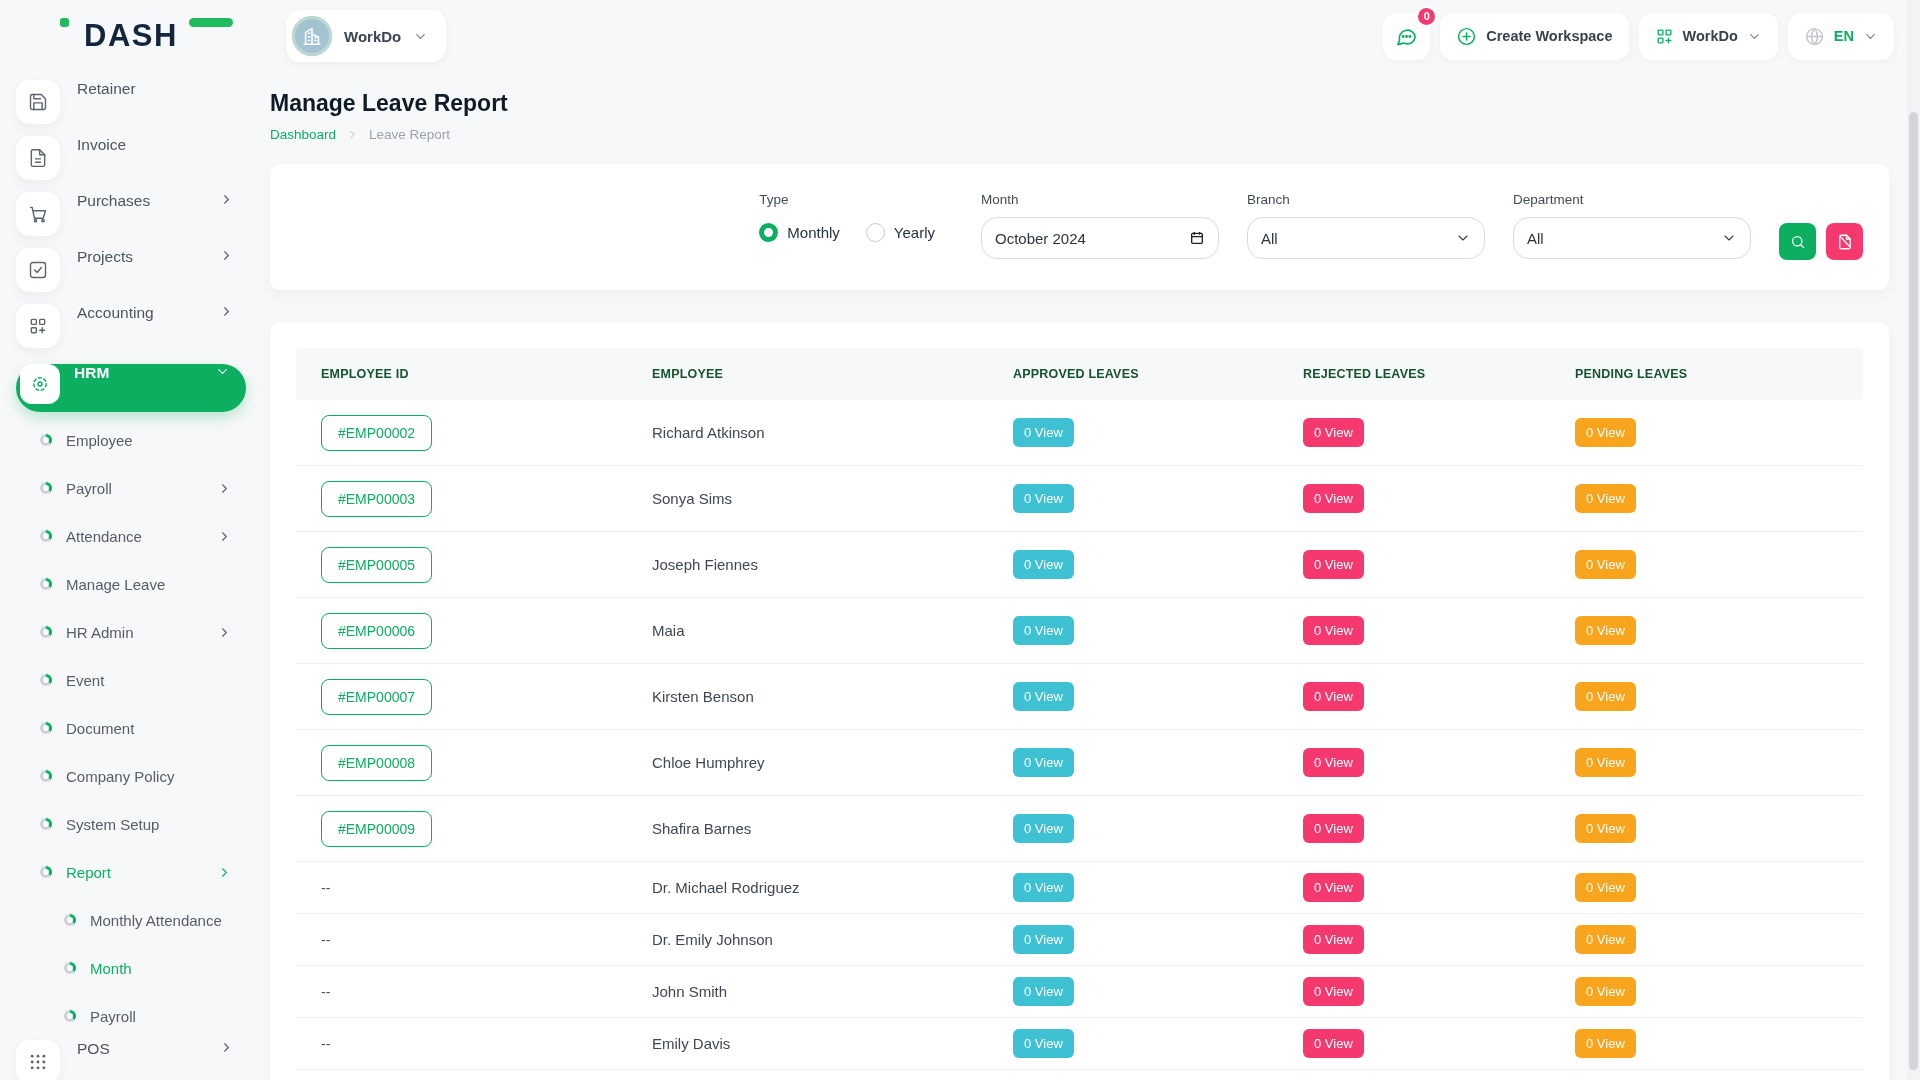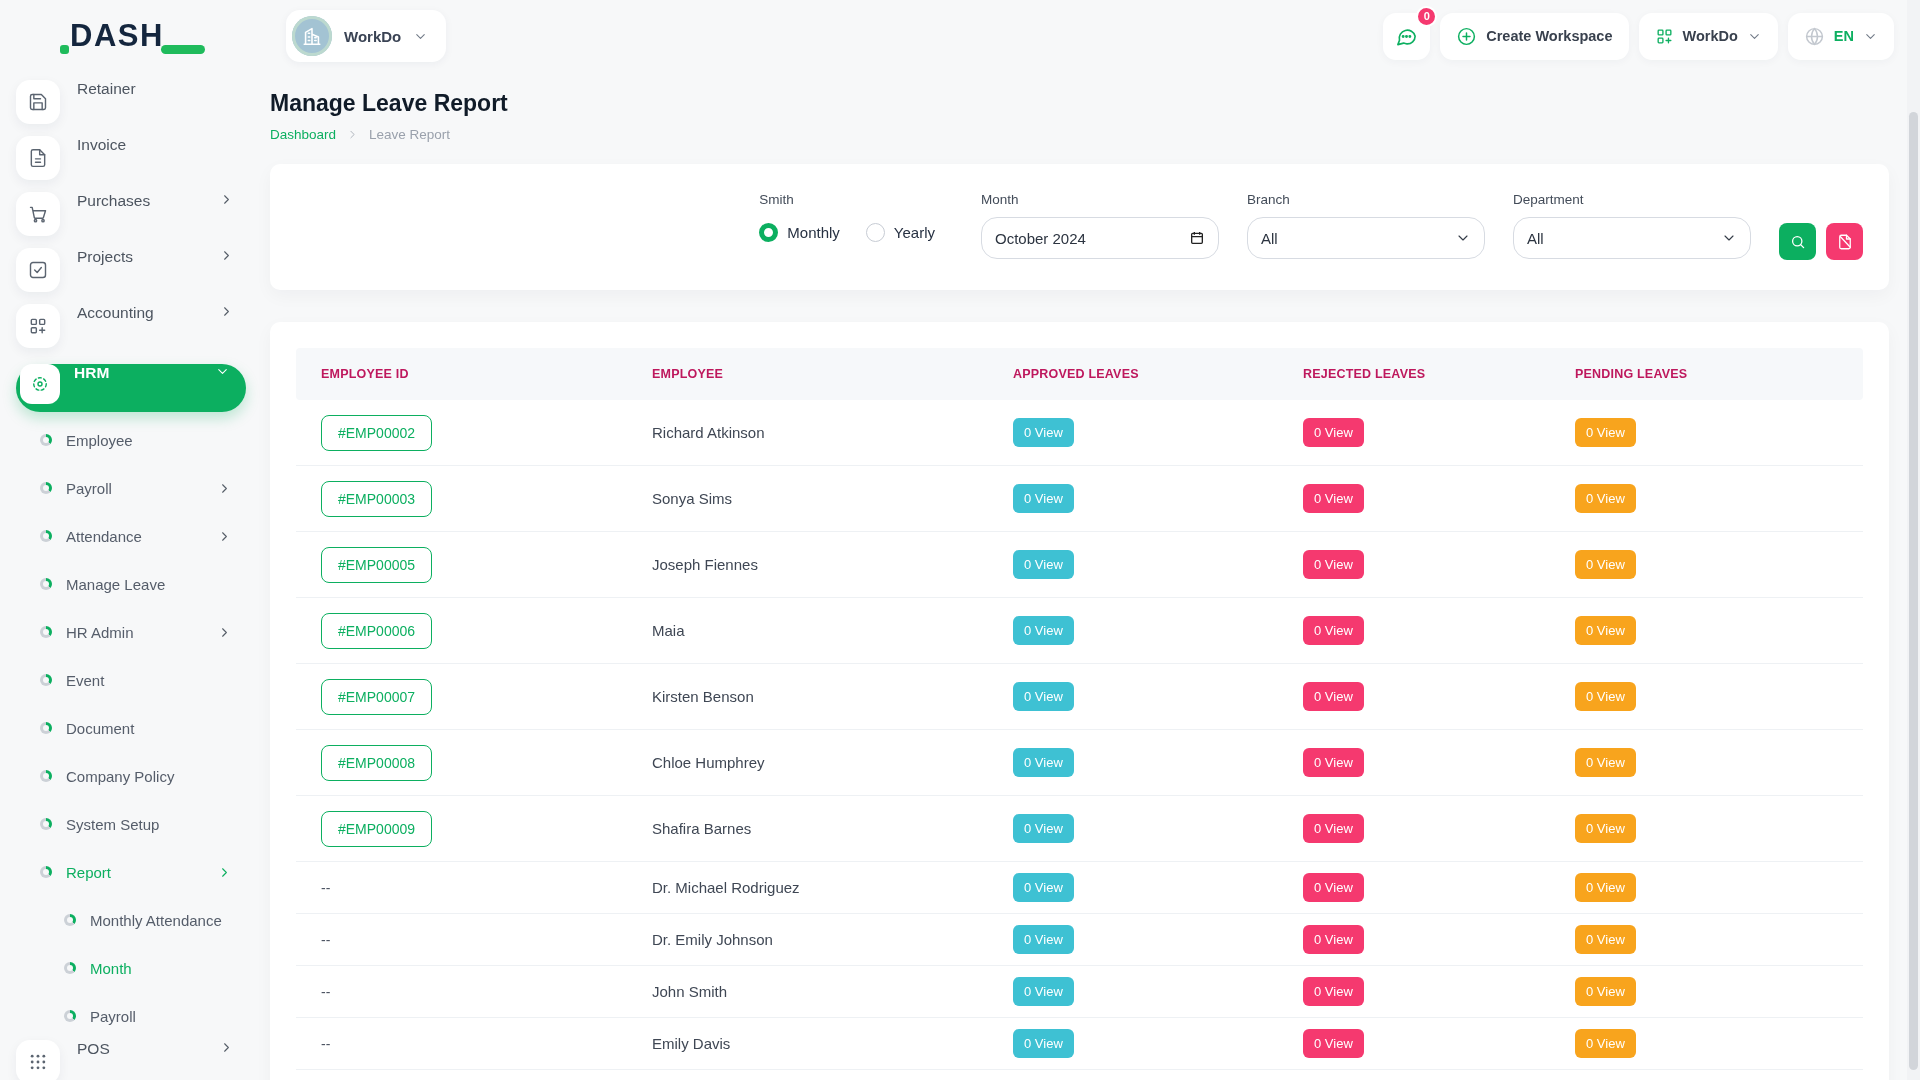--- a/index.html
+++ b/index.html
@@ -8,21 +8,21 @@
   }
   *{box-sizing:border-box}
   html,body{margin:0;padding:0}
   body{width:1920px;height:1080px;overflow:hidden;background:var(--bg);
        font-family:"Liberation Sans","DejaVu Sans",sans-serif;color:var(--text);position:relative}
   .icn{display:inline-flex;align-items:center;justify-content:center;line-height:0}
   .icn svg{display:block}
 
   
   .topbar{position:absolute;left:0;top:0;width:1920px;height:72px;display:flex;align-items:center;padding:0 26px 0 60px}
-  .logo{display:flex;align-items:flex-end;gap:1px;width:190px}
+  .logo{display:flex;align-items:flex-start;gap:15px;width:190px}
   .logo-dot{width:9px;height:9px;border-radius:3px;background:#1fbb5c}
   .logo-text{font-size:31px;font-weight:800;letter-spacing:1.5px;color:#14263e}
   .logo-dash{width:44px;height:9px;border-radius:5px;background:#1fbb5c;margin-left:-4px}
   .ws-pill{display:flex;align-items:center;gap:12px;background:#fff;border-radius:14px;height:52px;padding:6px 18px 6px 6px;margin-left:36px;box-shadow:0 2px 8px rgba(20,40,70,.05);cursor:pointer}
   .ws-avatar{width:40px;height:40px;border-radius:50%;background:#a3c3d3;display:flex;align-items:center;justify-content:center;color:#fff;box-shadow:inset 0 0 0 3px #bcd9cf}
   .ws-name{font-size:15px;font-weight:600;color:#3a4354}
   .topbar-right{margin-left:auto;display:flex;align-items:center;gap:10px}
   .icon-btn{position:relative;width:47px;height:47px;border-radius:13px;background:#fff;border:none;display:flex;align-items:center;justify-content:center;color:var(--primary);cursor:pointer;box-shadow:0 2px 8px rgba(20,40,70,.04)}
   .count-badge{position:absolute;top:-7px;right:-7px;min-width:21px;height:21px;border-radius:11px;background:#f5396f;border:2px solid #fff;color:#fff;font-size:11px;font-weight:700;display:flex;align-items:center;justify-content:center;padding:0 4px}
   .pill-btn{height:47px;border-radius:13px;background:#fff;border:none;display:flex;align-items:center;gap:9px;padding:0 16px;font-family:inherit;font-size:14.5px;font-weight:600;color:#39414e;cursor:pointer;box-shadow:0 2px 8px rgba(20,40,70,.04)}
@@ -70,21 +70,21 @@
   .control .chev{color:#343c48}
   .cal{color:#222}
   .f-btns{display:flex;gap:10px;margin-top:31px}
   .btn-sq{width:37px;height:37px;border-radius:8px;border:none;display:flex;align-items:center;justify-content:center;color:#fff;cursor:pointer}
   .btn-search{background:var(--primary)}
   .btn-reset{background:#f5396f}
 
   .table-card{margin-top:32px;min-height:900px;background:var(--card);border-radius:10px 10px 0 0;box-shadow:0 6px 18px rgba(18,38,63,.04);padding:26px 26px 0}
   .thead,.trow{display:grid;grid-template-columns:331px 361px 290px 272px 1fr;align-items:center}
   .thead{height:52px;background:#f6f8fa;border-radius:4px}
-  .th{padding-left:25px;font-size:12.5px;font-weight:700;color:#be185d;letter-spacing:.2px}
+  .th{padding-left:25px;font-size:12.5px;font-weight:700;color:#14532d;letter-spacing:.2px}
   .trow{border-bottom:1px solid var(--line)}
   .trow>div{padding-left:25px}
   .row-tall{height:66px}
   .row-short{height:52px}
   .emp-btn{display:inline-block;padding:9px 16px;border:1px solid var(--primary);border-radius:8px;background:transparent;color:var(--primary);font-size:14px;font-family:inherit;cursor:pointer}
   .dashes{font-size:14px;color:#4e5664}
   .ename{font-size:15px;color:#3f4754}
   .badge-view{display:inline-block;padding:7px 11px;border-radius:6px;color:#fff;font-size:13px;font-weight:500;cursor:pointer}
 
   
@@ -349,21 +349,21 @@
     <span class="bc-sep icn" id="ico-bcsep">
         <svg width="13" height="13" viewBox="0 0 24 24" fill="none" stroke="currentColor" stroke-width="1.7" stroke-linecap="round" stroke-linejoin="round">
           <path d="M9 6l6 6-6 6"></path>
         </svg>
       </span>
     <span class="bc-current">Leave Report</span>
   </div>
 
   <section class="filter-card">
     <div>
-      <label class="f-label">Smith</label>
+      <label class="f-label">Type</label>
       <div class="radios" id="radios">
           <label class="radio-opt">
             <span class="rdot checked"></span>
             <span class="radio-txt">Monthly</span>
           </label>
           <label class="radio-opt">
             <span class="rdot"></span>
             <span class="radio-txt">Yearly</span>
           </label>
         </div>

